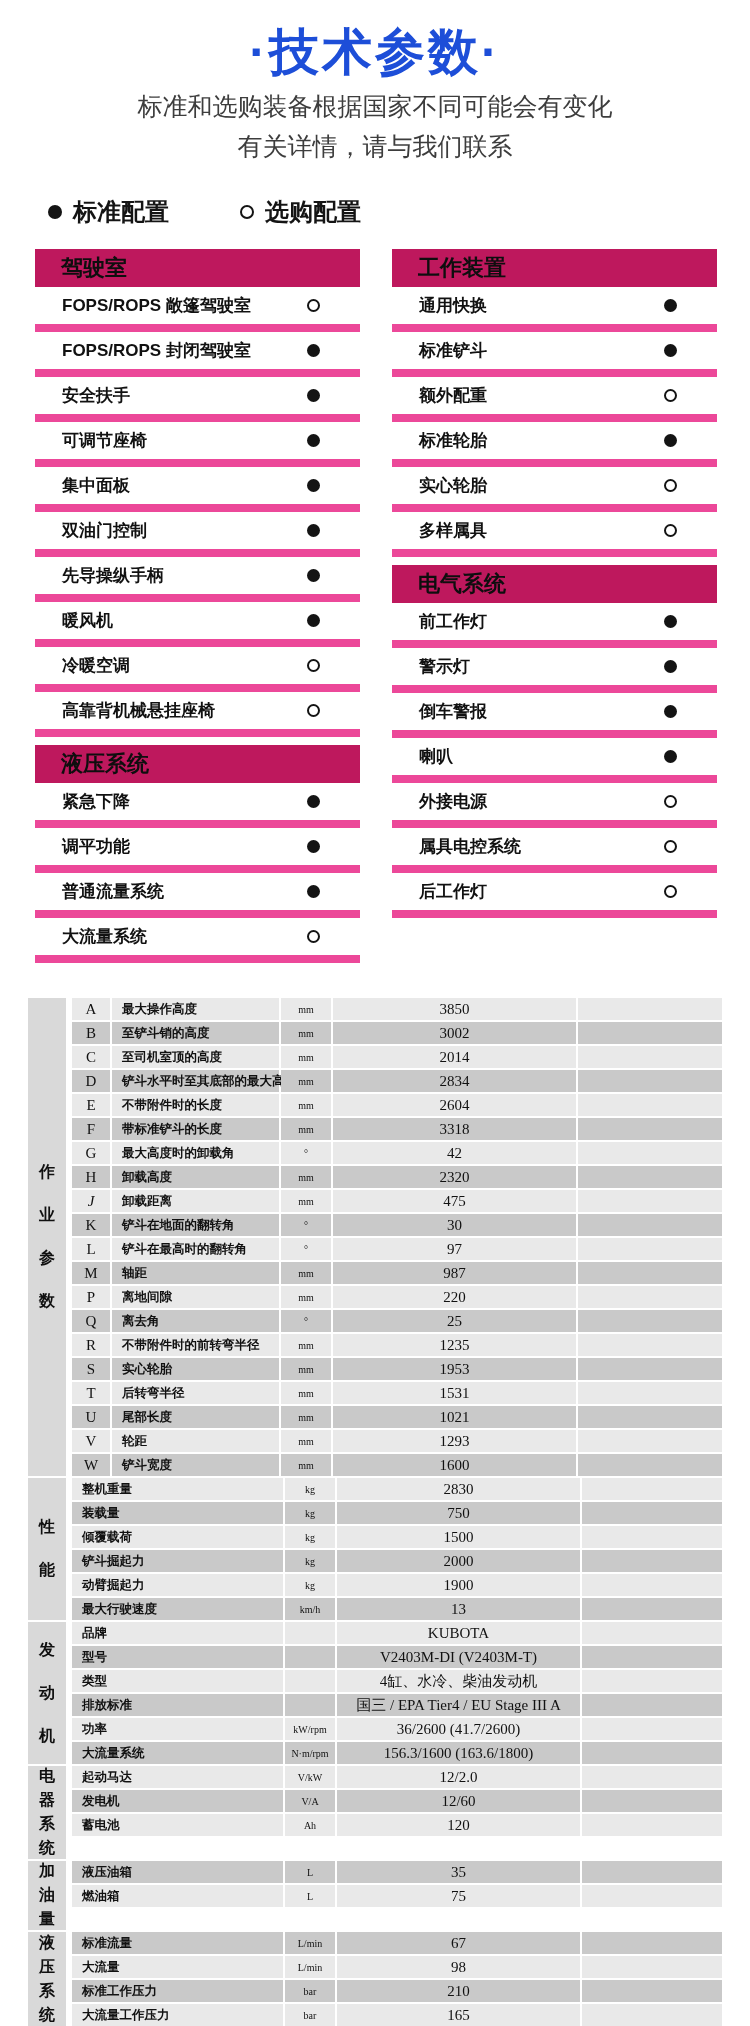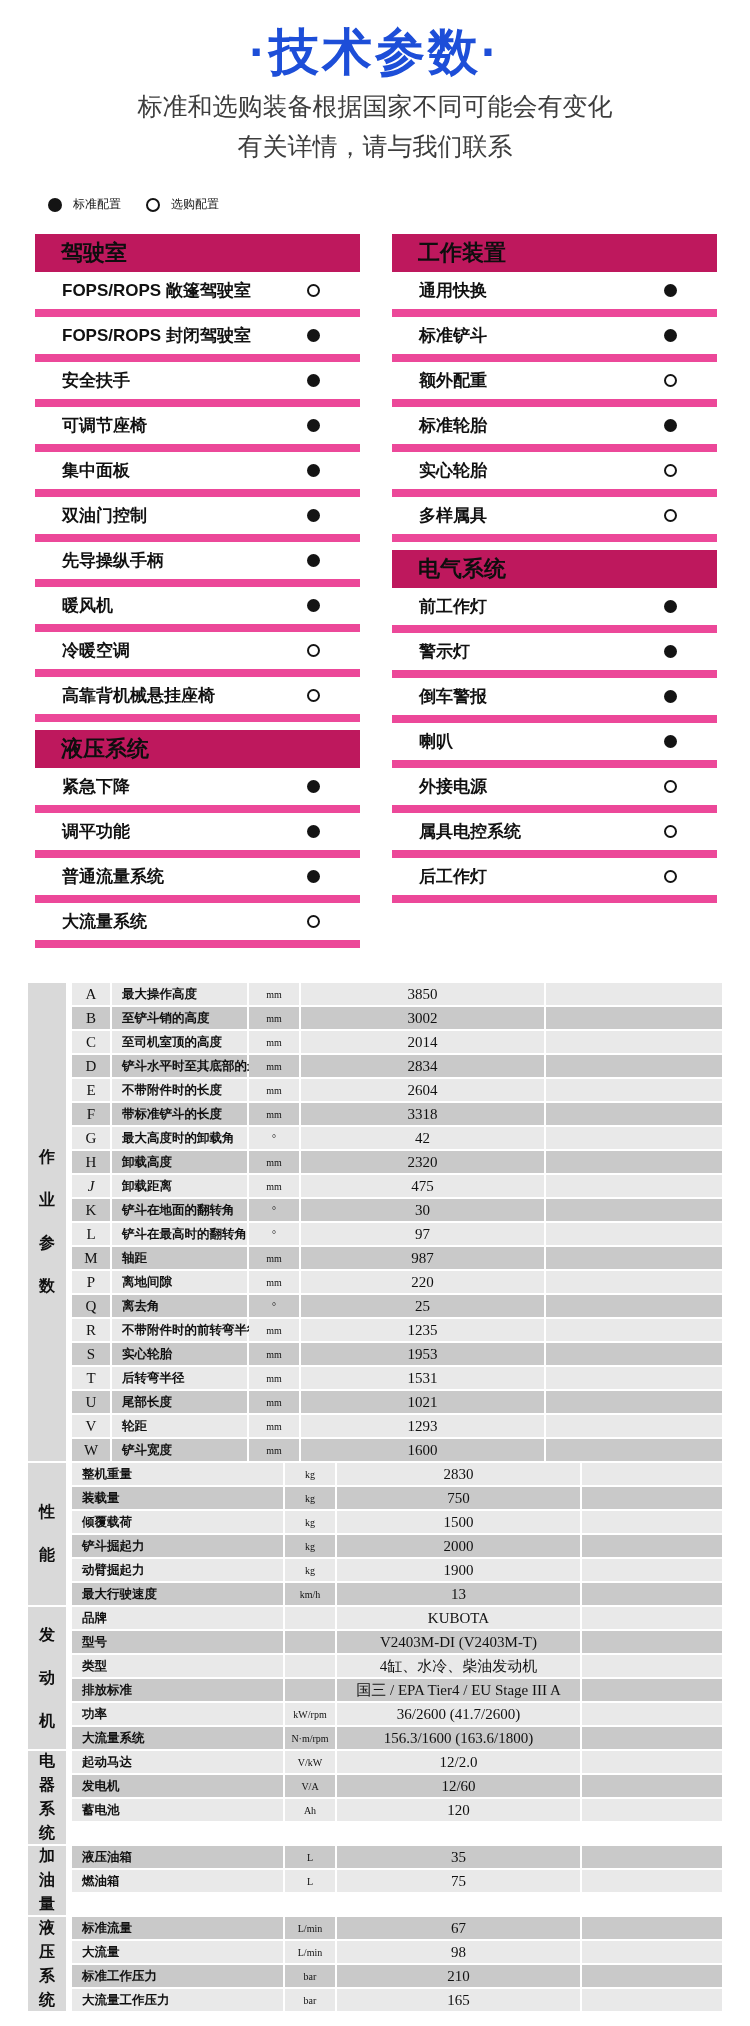--- a/index.html
+++ b/index.html
@@ -11,22 +11,22 @@
   .page{width:750px;overflow:hidden;}
   .title{
     text-align:center;font-size:50px;font-weight:700;color:#1d4ed8;
     margin:26px 0 0;letter-spacing:3px;line-height:52px;
   }
   .sub{
     text-align:center;font-size:25px;font-weight:400;color:#3d3d3d;
     margin:12px 0 0;line-height:32px;
   }
   .legend{
-    display:flex;align-items:center;gap:25px;
-    margin:34px 0 0 48px;font-size:12px;font-weight:400;color:#141414;
+    display:flex;align-items:center;gap:71px;
+    margin:34px 0 0 48px;font-size:24px;font-weight:700;color:#141414;
   }
   .legend-item{display:flex;align-items:center;gap:11px;}
   .dot{width:14px;height:14px;border-radius:50%;flex:0 0 auto;box-sizing:border-box;}
   .dot.standard{background:#141414;}
   .dot.optional{background:#fff;border:2px solid #141414;}
 
   .equip-wrap{
     display:flex;gap:32px;align-items:flex-start;
     padding:0 33px 0 35px;margin-top:21px;
   }
@@ -48,21 +48,21 @@
   .group-label{
     width:38px;margin:0 6px 2px 0;background:#d9d9d9;
     display:flex;flex-direction:column;align-items:center;justify-content:center;
     font-size:16px;font-weight:700;color:#101010;
   }
   .group-rows{flex:1;min-width:0;}
   .spec-row{display:flex;height:22px;margin-bottom:2px;}
   .cell{display:flex;align-items:center;box-sizing:border-box;}
   .cell.letter{width:38px;justify-content:center;margin-right:2px;
     font-family:"Liberation Serif",serif;font-size:15px;}
-  .cell.label{width:135px;padding-left:10px;margin-right:2px;
+  .cell.label{width:167px;padding-left:10px;margin-right:2px;
     font-size:12.5px;font-weight:700;white-space:nowrap;overflow:visible;}
   .cell.label.wide{width:211px;}
   .cell.unit{width:50px;justify-content:center;margin-right:2px;
     font-family:"Liberation Serif",serif;font-size:10px;}
   .cell.value{width:243px;justify-content:center;margin-right:2px;
     font-family:"Liberation Serif",serif;font-size:15px;white-space:nowrap;}
   .cell.filler{flex:1;}
   .row-light{background:#e9e9e9;}
   .row-dark{background:#c9c9c9;}
 

